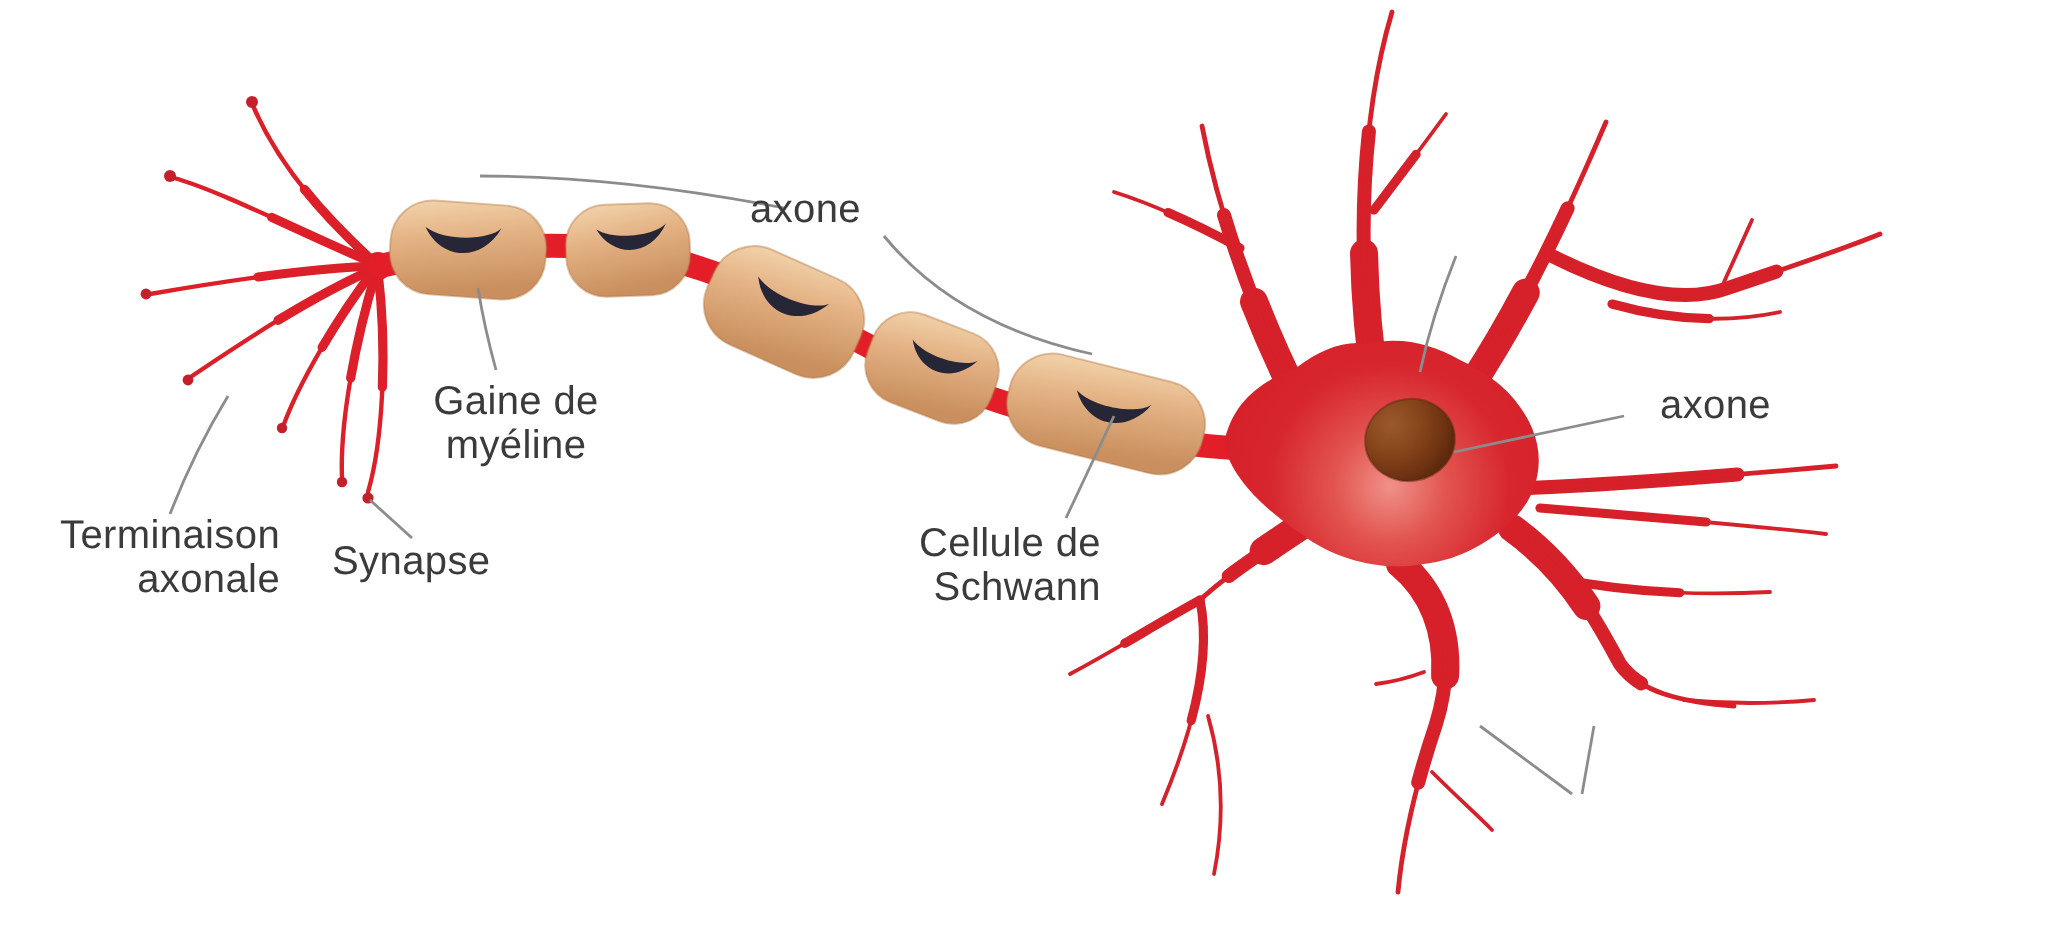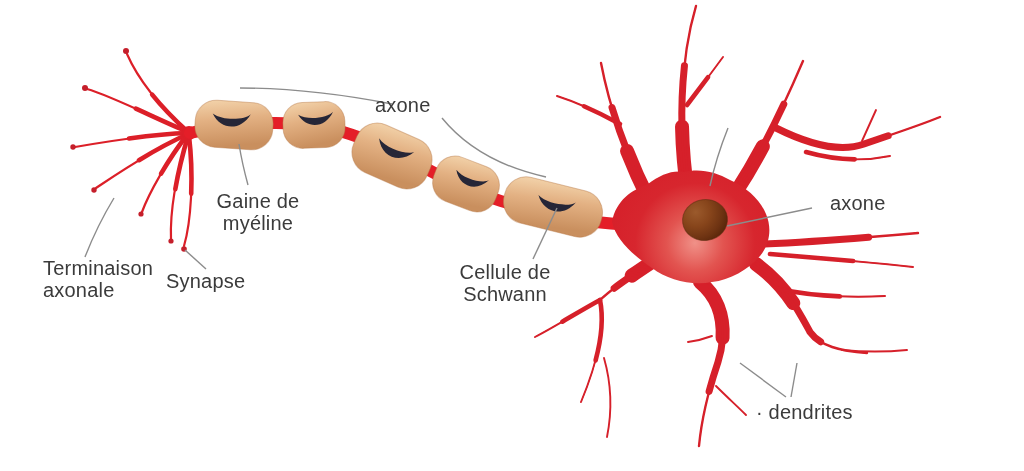--- a/index.html
+++ b/index.html
@@ -15,23 +15,23 @@
     font-size:20px;
     line-height:22px;
     white-space:pre-line;
     letter-spacing:0.2px;
   }
   .lbl.center{transform:translateX(-50%);text-align:center;}
   #lbl-axone{left:375px;top:94px;}
   #lbl-corps{left:703px;top:80px;}
   #lbl-noyau{left:830px;top:192px;}
   #lbl-gaine{left:258px;top:190px;text-align:center;}
-  #lbl-terminaison{left:43px;top:257px;}
+  #lbl-terminaison{left:30px;top:257px;text-align:right;}
   #lbl-synapse{left:166px;top:270px;}
-  #lbl-schwann{left:505px;top:261px;}
+  #lbl-schwann{left:505px;top:261px;text-align:right;}
   #lbl-dendrites{left:756px;top:401px;}
 
   
   .den{fill:none;stroke:#d6202a;stroke-linecap:round;stroke-linejoin:round;}
   .w1{stroke-width:14;stroke-dasharray:36 1000;}
   .w2{stroke-width:7;stroke-dasharray:68 1000;}
   .w3{stroke-width:2.4;}
   .v2{stroke-width:4.6;stroke-dasharray:58 1000;}
   .v3{stroke-width:1.9;}
   
@@ -215,15 +215,14 @@
 
 <div class="lbl" id="lbl-axone">axone</div>
 <div class="lbl" id="lbl-noyau">axone</div>
 <div class="lbl center" id="lbl-gaine">Gaine de
 myéline</div>
 <div class="lbl" id="lbl-terminaison">Terminaison
 axonale</div>
 <div class="lbl" id="lbl-synapse">Synapse</div>
 <div class="lbl center" id="lbl-schwann">Cellule de
 Schwann</div>
-<div class="lbl" id="lbl-dendrites">· dendrites</div>
 
 </div>
 
 </body></html>

